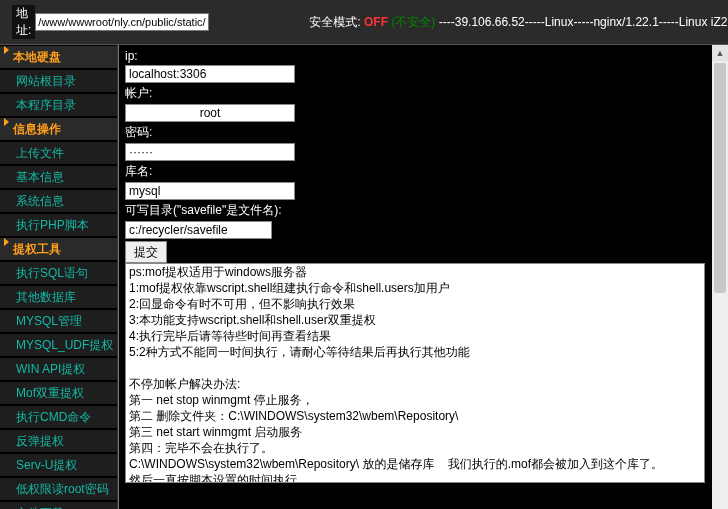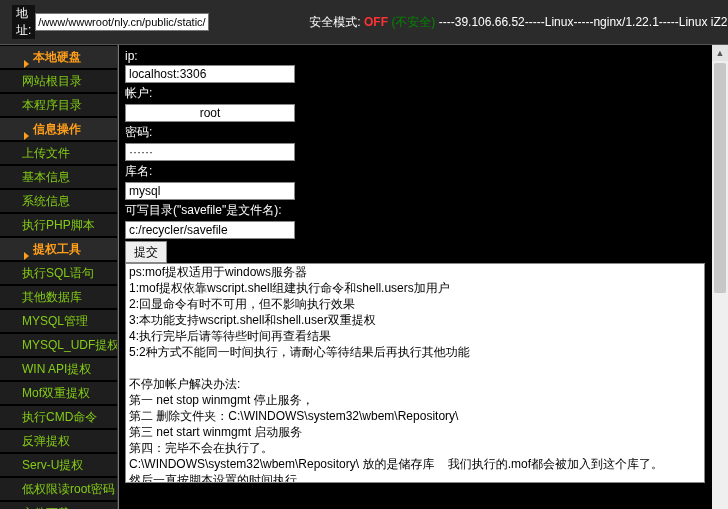--- a/index.html
+++ b/index.html
@@ -63,34 +63,34 @@
     width: 117px;
     background: #202020;
     border-right: 1px solid #333;
     overflow-y: auto;
   }
   .sidebar::-webkit-scrollbar { width: 0; }
   .sidebar-items { display: flex; flex-direction: column; }
   .side-item, .side-header {
     height: 22px;
     line-height: 22px;
-    padding-left: 22px;
+    padding-left: 16px;
     border-top: 1px solid #000;
     border-bottom: 1px solid #000;
     background: #1e1e1e;
-    color: #84cc16;
+    color: #14b8a6;
     cursor: pointer;
     white-space: nowrap;
   }
   .side-header {
     font-weight: bold;
     color: #ff9f1a;
-    padding-left: 24px;
+    padding-left: 4px;
     display: flex;
-    align-items: flex-end;
+    align-items: flex-start;
     gap: 4px;
     background: #2a2a2a;
   }
   .side-header .arrow {
     width: 0; height: 0;
     border-top: 4px solid transparent;
     border-bottom: 4px solid transparent;
     border-left: 5px solid #ff9f1a;
   }
 
@@ -234,21 +234,21 @@
         <div class="field-label">帐户:</div>
         <input class="field-input" style="width: 170px; text-align: center;" value="root">
 
         <div class="field-label">密码:</div>
         <input class="field-input" style="width: 170px;" value="······">
 
         <div class="field-label">库名:</div>
         <input class="field-input" style="width: 170px;" value="mysql">
 
         <div class="field-label">可写目录("savefile"是文件名):</div>
-        <input class="field-input" style="width: 170px;" value="c:/recycler/savefile">
+        <input class="field-input" style="width: 147px;" value="c:/recycler/savefile">
 
         <button class="submit-btn">提交</button>
 
         <textarea class="field-input" style="">ps:mof提权适用于windows服务器
 1:mof提权依靠wscript.shell组建执行命令和shell.users加用户
 2:回显命令有时不可用，但不影响执行效果
 3:本功能支持wscript.shell和shell.user双重提权
 4:执行完毕后请等待些时间再查看结果
 5:2种方式不能同一时间执行，请耐心等待结果后再执行其他功能
 

